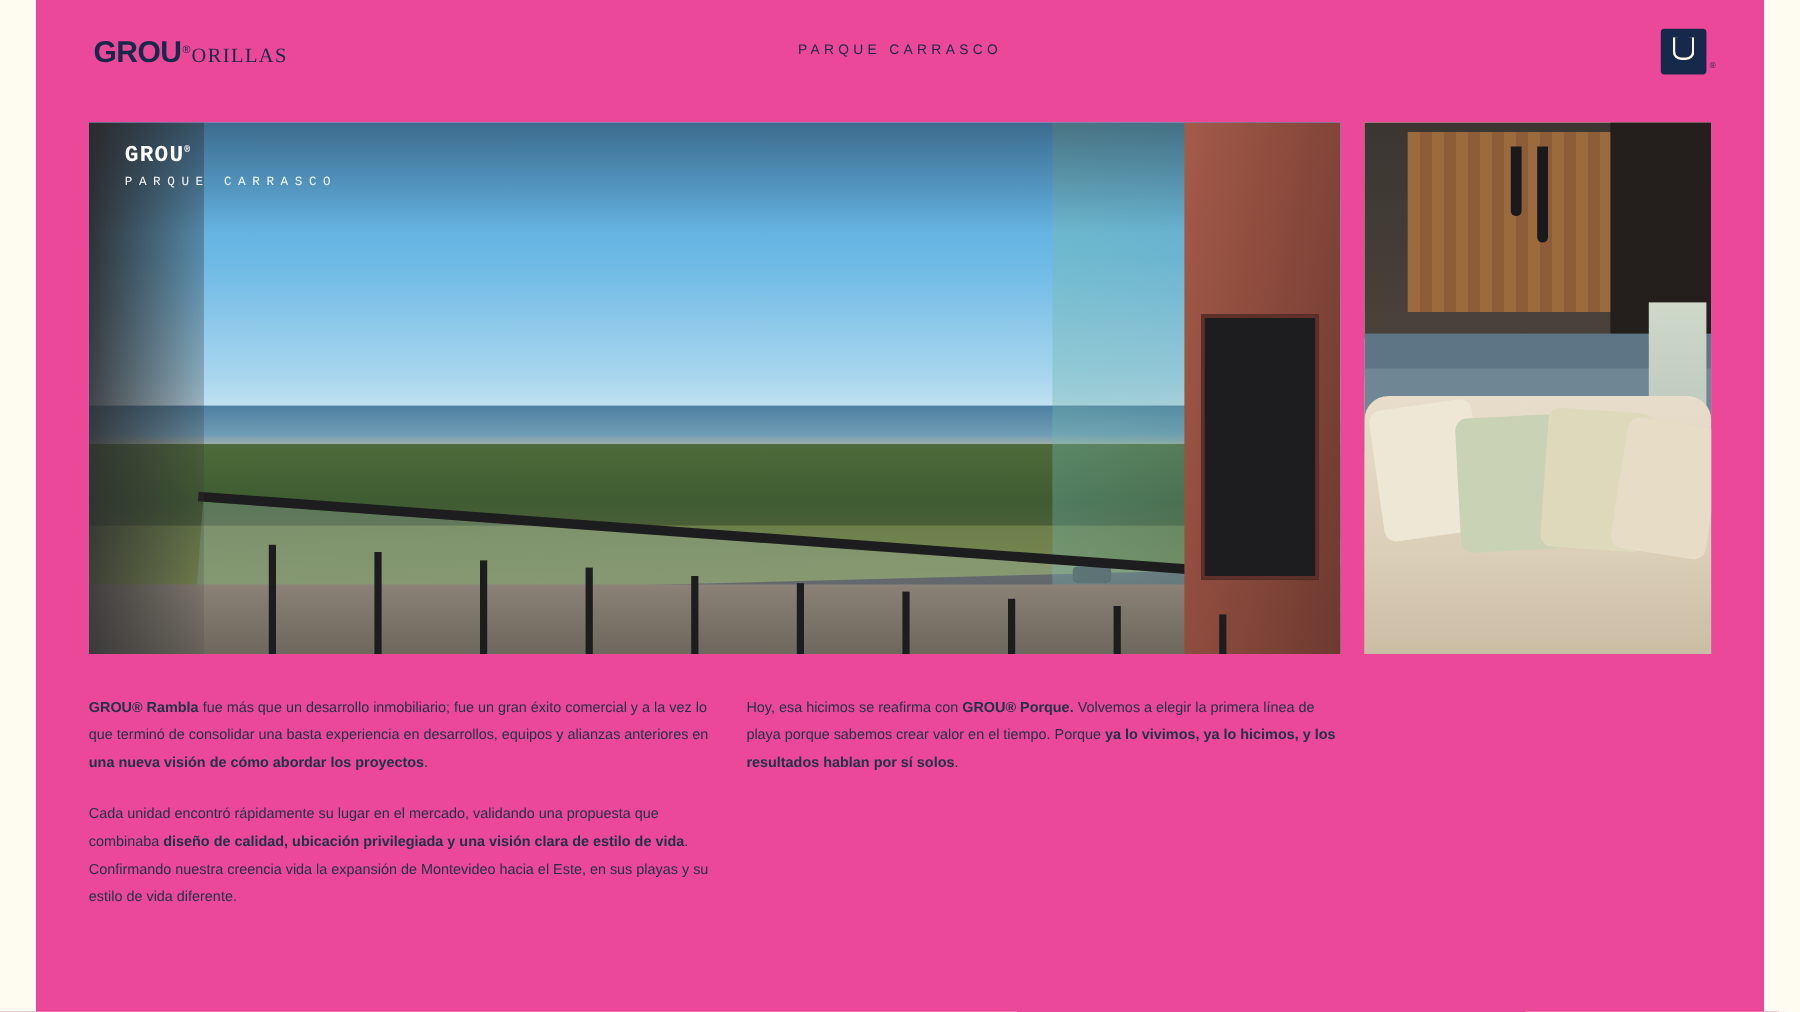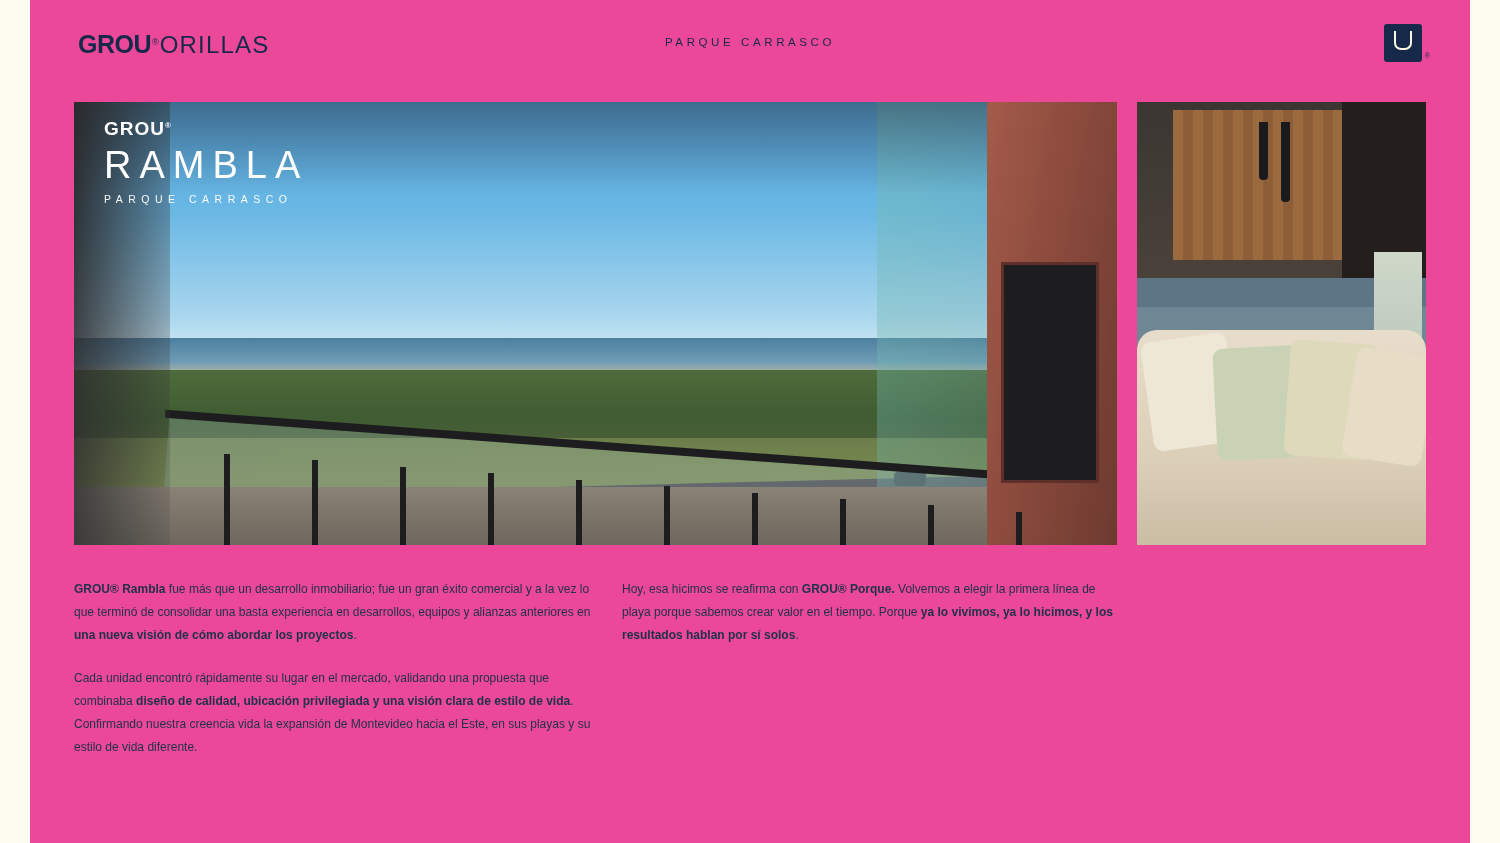--- a/index.html
+++ b/index.html
@@ -56,22 +56,22 @@
     color: #16294a;
   }
   .brand-reg {
     font-size: 9px;
     color: #16294a;
     position: relative;
     top: -8px;
     margin: 0 1px 0 1px;
   }
   .brand-orillas {
-    font-family: Liberation Sans, sans-serif;
-    font-size: 24px;
+    font-family: Liberation Serif, serif;
+    font-size: 17px;
     letter-spacing: 1.2px;
     color: #16294a;
   }
   .header-center {
     position: absolute;
     left: 0;
     top: 36px;
     width: 1500px;
     text-align: center;
     font-size: 11.5px;
@@ -115,20 +115,21 @@
     width: 1352px;
     height: 443px;
   }
   .hero {
     position: absolute;
     left: 0; top: 0;
     width: 1043px;
     height: 443px;
     overflow: hidden;
     background: #7fb4d8;
+    font-family: Liberation Mono, monospace;
   }
   
   .hero .sky {
     position: absolute;
     left: 0; top: 0;
     width: 1043px; height: 250px;
     background: linear-gradient(#4ea3dd 0%, #6bb8e4 45%, #a8d6ee 85%, #cfe7f3 100%);
   }
   
   .hero .sea {
@@ -394,21 +395,20 @@
       <div class="wall-left"></div>
       <div class="ceiling"></div>
       <div class="column">
         <div class="column-inner"></div>
       </div>
 
       <div class="hero-overlay-title">
         <div class="hero-grou">
           <span>GROU</span><sup>®</sup>
         </div>
-        <div class="hero-rambla">RAMBLA</div>
         <div class="hero-sub">PARQUE CARRASCO</div>
       </div>
 
     <div class="post" style="left: 150px; top: 352px; height: 102px;"></div>
         <div class="post" style="left: 238px; top: 358.424px; height: 102px;"></div>
         <div class="post" style="left: 326px; top: 364.848px; height: 102px;"></div>
         <div class="post" style="left: 414px; top: 371.272px; height: 102px;"></div>
         <div class="post" style="left: 502px; top: 377.696px; height: 102px;"></div>
         <div class="post" style="left: 590px; top: 384.12px; height: 102px;"></div>
         <div class="post" style="left: 678px; top: 390.544px; height: 102px;"></div>

